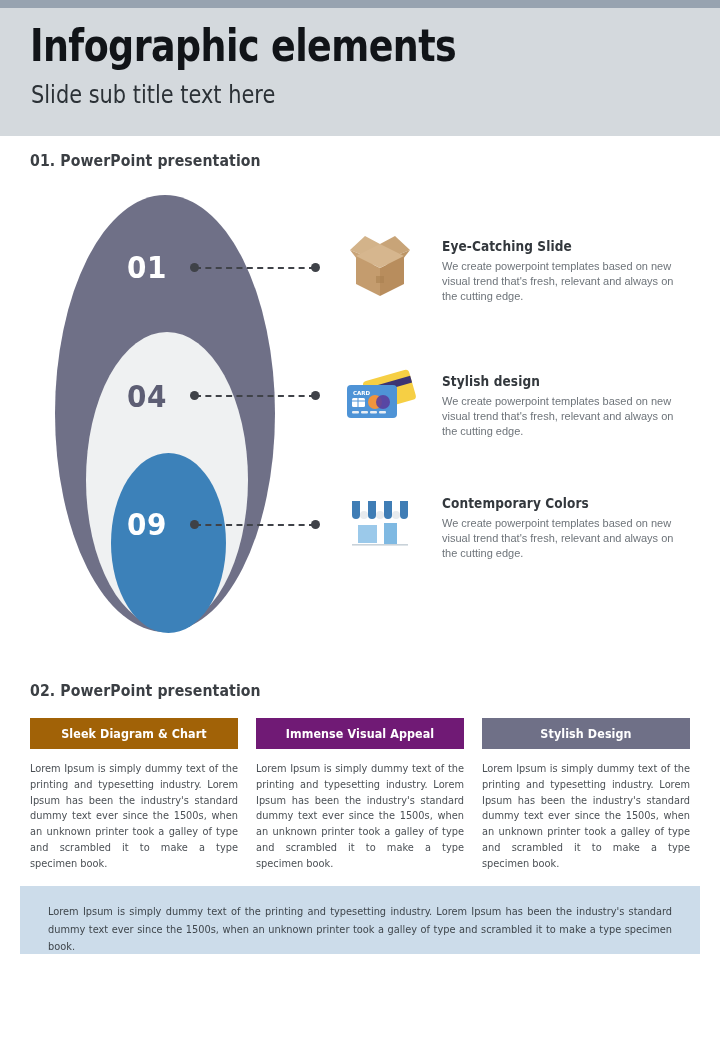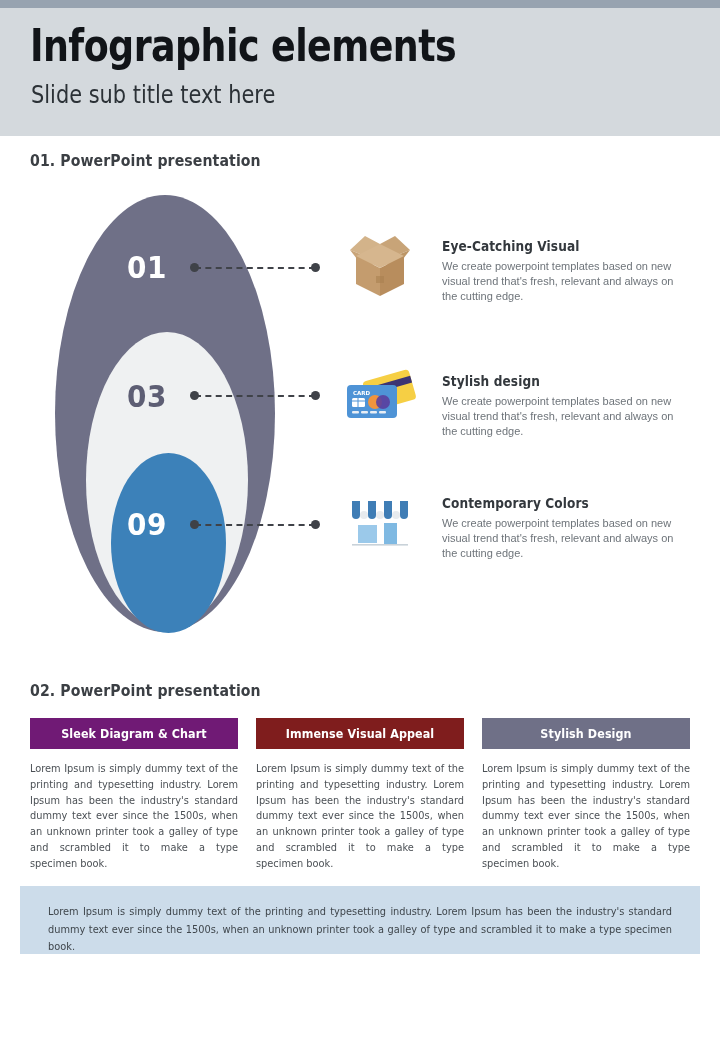--- a/index.html
+++ b/index.html
@@ -221,21 +221,21 @@
 <div class="slide-title">Infographic elements</div>
 <div class="slide-subtitle">Slide sub title text here</div>
 
 <div class="section-heading" id="sec1-heading">01. PowerPoint presentation</div>
 
 <div class="diagram">
   <div class="ellipse ellipse-outer"></div>
   <div class="ellipse ellipse-mid"></div>
   <div class="ellipse ellipse-inner"></div>
   <div class="ellipse-num" id="num-03">01</div>
-  <div class="ellipse-num" id="num-02">03</div>
+  <div class="ellipse-num" id="num-02">04</div>
   <div class="ellipse-num" id="num-01">09</div>
 </div>
 
 <div class="connector" id="conn-1">
   <span class="dot start"></span>
   <span class="line"></span>
   <span class="dot end"></span>
 </div>
 <div class="connector" id="conn-2">
   <span class="dot start"></span>
@@ -255,21 +255,21 @@
       <polygon points="40,34 70,22 55,8 40,16" fill="#c8a478"></polygon>
       <polygon points="40,34 10,22 24,40 40,34" fill="#c9a478"></polygon>
       <polygon points="40,34 70,22 56,40 40,34" fill="#bd9667"></polygon>
       <polygon points="16,28 40,40 40,68 16,56" fill="#c49c6e"></polygon>
       <polygon points="64,28 40,40 40,68 64,56" fill="#b88d5d"></polygon>
       <polygon points="16,28 40,16 64,28 40,40" fill="#d6b68e"></polygon>
       <rect x="36" y="48" width="8" height="7" fill="#a87f4f" opacity="0.55"></rect>
     </svg>
   </div>
   <div class="feature-text">
-    <div class="feature-title">Eye-Catching Visual</div>
+    <div class="feature-title">Eye-Catching Slide</div>
     <div class="feature-desc">We create powerpoint templates based on new visual trend that's fresh, relevant and always on the cutting edge.</div>
   </div>
 </div>
 
 <div class="feature" id="feature-2">
   <div class="feature-icon">
     <svg width="80" height="75" viewBox="0 0 80 75">
       <g transform="rotate(-16 46 30)">
         <rect x="26" y="13" width="48" height="31" rx="4" fill="#f6cf44"></rect>
         <rect x="26" y="20" width="48" height="7" fill="#3c3473"></rect>
@@ -323,25 +323,25 @@
   <div class="feature-text">
     <div class="feature-title">Contemporary Colors</div>
     <div class="feature-desc">We create powerpoint templates based on new visual trend that's fresh, relevant and always on the cutting edge.</div>
   </div>
 </div>
 
 <div class="section-heading" id="sec2-heading">02. PowerPoint presentation</div>
 
 <div class="cards">
   <div class="card">
-    <div class="card-header" style="background:#701a75">Sleek Diagram &amp; Chart</div>
+    <div class="card-header" style="background:#a16207">Sleek Diagram &amp; Chart</div>
     <div class="card-body">Lorem Ipsum is simply dummy text of the printing and typesetting industry. Lorem Ipsum has been the industry's standard dummy text ever since the 1500s, when an unknown printer took a galley of type and scrambled it to make a type specimen book.</div>
   </div>
   <div class="card">
-    <div class="card-header" style="background:#7f1d1d">Immense Visual Appeal</div>
+    <div class="card-header" style="background:#701a75">Immense Visual Appeal</div>
     <div class="card-body">Lorem Ipsum is simply dummy text of the printing and typesetting industry. Lorem Ipsum has been the industry's standard dummy text ever since the 1500s, when an unknown printer took a galley of type and scrambled it to make a type specimen book.</div>
   </div>
   <div class="card">
     <div class="card-header" style="background:#6f7087">Stylish Design</div>
     <div class="card-body">Lorem Ipsum is simply dummy text of the printing and typesetting industry. Lorem Ipsum has been the industry's standard dummy text ever since the 1500s, when an unknown printer took a galley of type and scrambled it to make a type specimen book.</div>
   </div>
 </div>
 
 <div class="callout">
   <div class="callout-text">Lorem Ipsum is simply dummy text of the printing and typesetting industry. Lorem Ipsum has been the industry's standard dummy text ever since the 1500s, when an unknown printer took a galley of type and scrambled it to make a type specimen book.</div>

